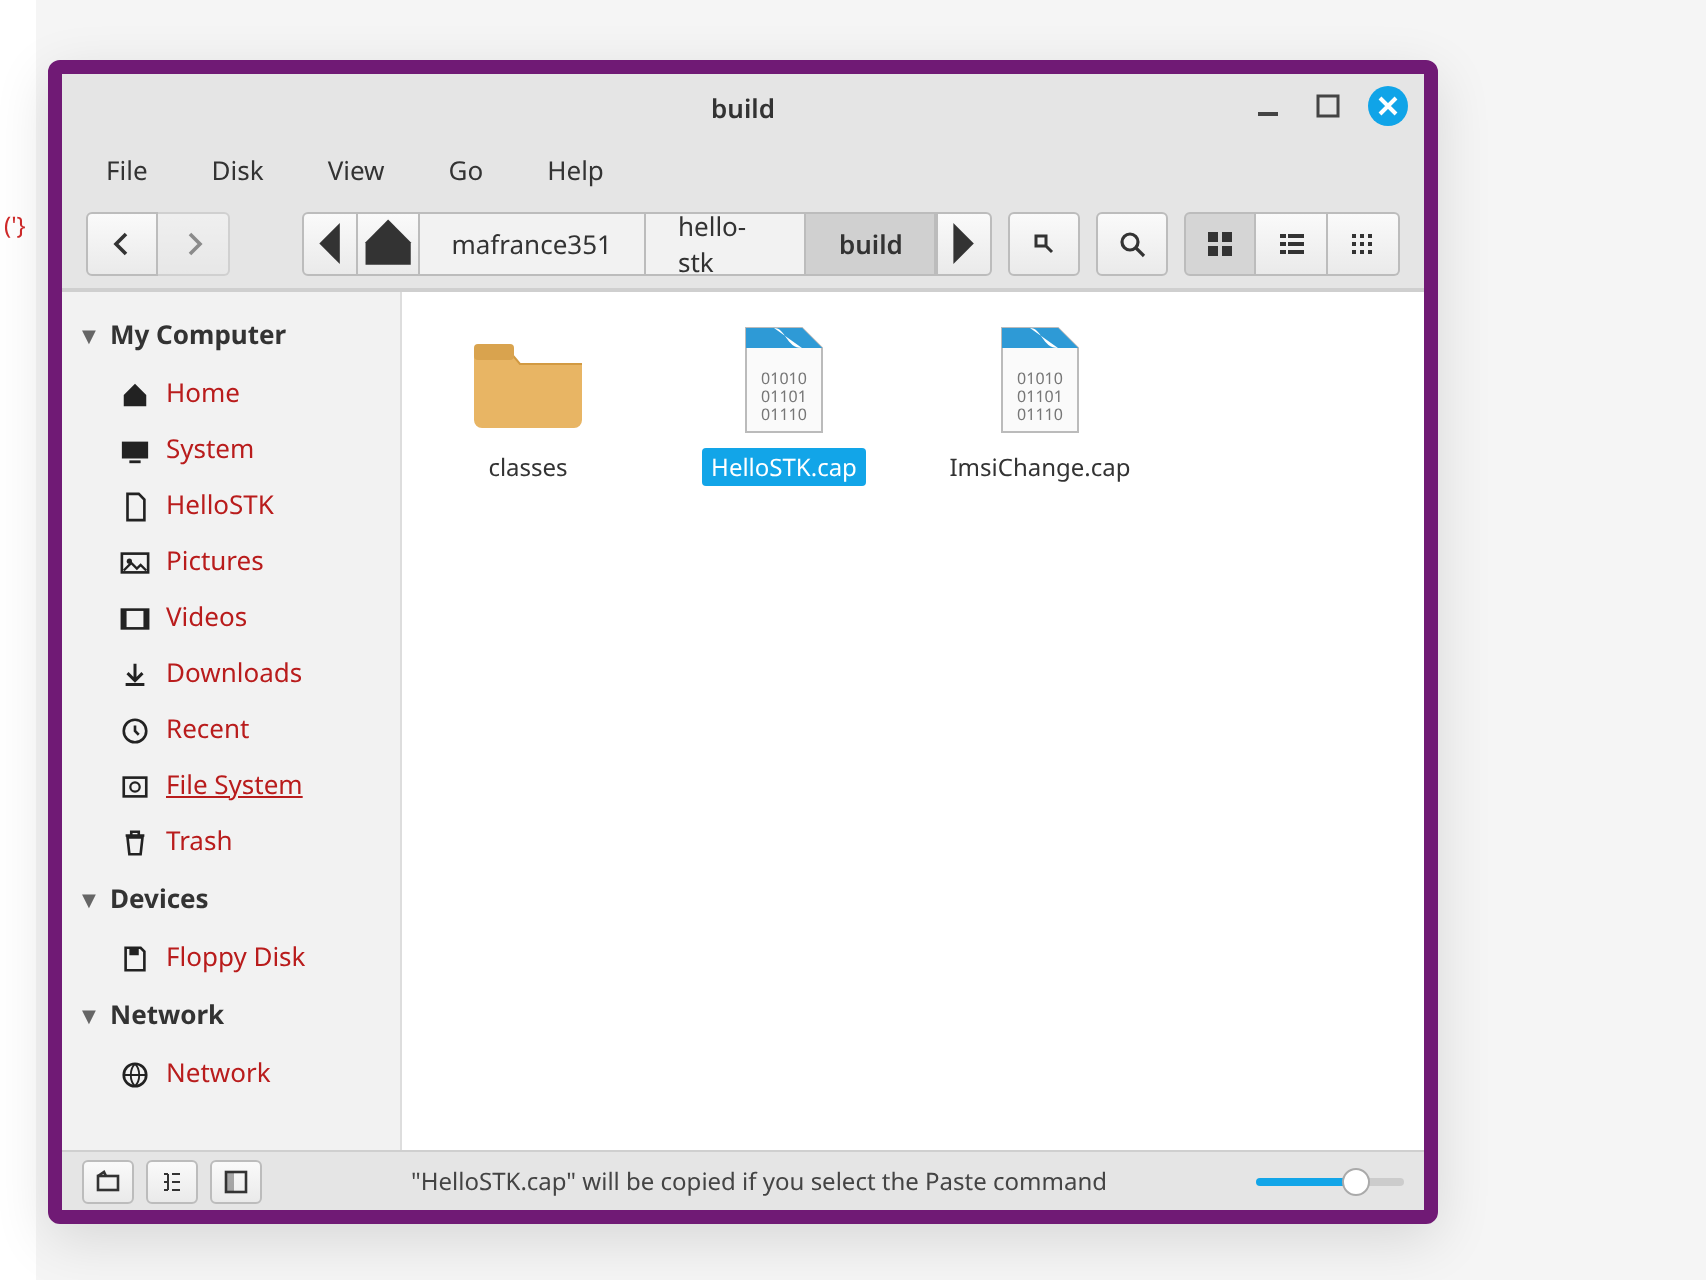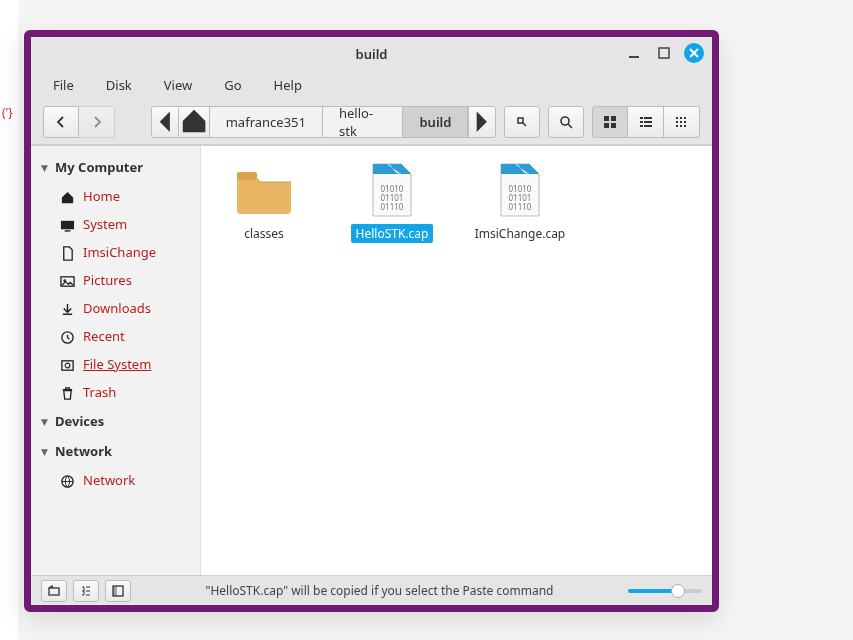--- a/index.html
+++ b/index.html
@@ -209,35 +209,45 @@
             </svg>
           </span>
           <span class="lbl">System</span>
         </div>
         <div class="side-item">
           <span class="ic">
             <svg viewBox="0 0 16 16">
               <path d="M4 1h6l3 3v11H4z" fill="none" stroke="#222" stroke-width="1.4"></path>
             </svg>
           </span>
-          <span class="lbl">ImsiChange</span>
+          <span class="lbl">HelloSTK</span>
         </div>
         <div class="side-item">
           <span class="ic">
             <svg viewBox="0 0 16 16">
               <rect x="1" y="3" width="14" height="10" fill="none" stroke="#222" stroke-width="1.4"></rect>
               <circle cx="5" cy="7" r="1.4" fill="#222"></circle>
               <path d="M2 12l4-4 3 3 2-2 3 3" stroke="#222" stroke-width="1.3" fill="none"></path>
             </svg>
           </span>
           <span class="lbl">Pictures</span>
         </div>
         <div class="side-item">
           <span class="ic">
             <svg viewBox="0 0 16 16">
+              <rect x="1" y="3" width="14" height="10" fill="none" stroke="#222" stroke-width="1.4"></rect>
+              <rect x="1" y="3" width="2.5" height="10" fill="#222"></rect>
+              <rect x="12.5" y="3" width="2.5" height="10" fill="#222"></rect>
+            </svg>
+          </span>
+          <span class="lbl">Videos</span>
+        </div>
+        <div class="side-item">
+          <span class="ic">
+            <svg viewBox="0 0 16 16">
               <path d="M8 2v8M4 7l4 4 4-4M3 13h10" stroke="#222" stroke-width="1.6" fill="none"></path>
             </svg>
           </span>
           <span class="lbl">Downloads</span>
         </div>
         <div class="side-item">
           <span class="ic">
             <svg viewBox="0 0 16 16">
               <circle cx="8" cy="8" r="6" fill="none" stroke="#222" stroke-width="1.4"></circle>
               <path d="M8 5v3l2 2" stroke="#222" stroke-width="1.4" fill="none"></path>
@@ -258,20 +268,29 @@
           <span class="ic">
             <svg viewBox="0 0 16 16">
               <path d="M4 5h8l-1 9H5zM3 4h10M6 4V2h4v2" fill="none" stroke="#222" stroke-width="1.4"></path>
             </svg>
           </span>
           <span class="lbl">Trash</span>
         </div>
         <div class="side-head">
           <span class="tri">▼</span>
           <span>Devices</span>
+        </div>
+        <div class="side-item">
+          <span class="ic">
+            <svg viewBox="0 0 16 16">
+              <path d="M3 2h8l2 2v10H3z" fill="none" stroke="#222" stroke-width="1.4"></path>
+              <rect x="5" y="2" width="5" height="4" fill="#222"></rect>
+            </svg>
+          </span>
+          <span class="lbl">Floppy Disk</span>
         </div>
         <div class="side-head">
           <span class="tri">▼</span>
           <span>Network</span>
         </div>
         <div class="side-item">
           <span class="ic">
             <svg viewBox="0 0 16 16">
               <circle cx="8" cy="8" r="6" fill="none" stroke="#222" stroke-width="1.4"></circle>
               <path d="M2 8h12M8 2c3 3 3 9 0 12M8 2c-3 3-3 9 0 12" stroke="#222" stroke-width="1" fill="none"></path>

